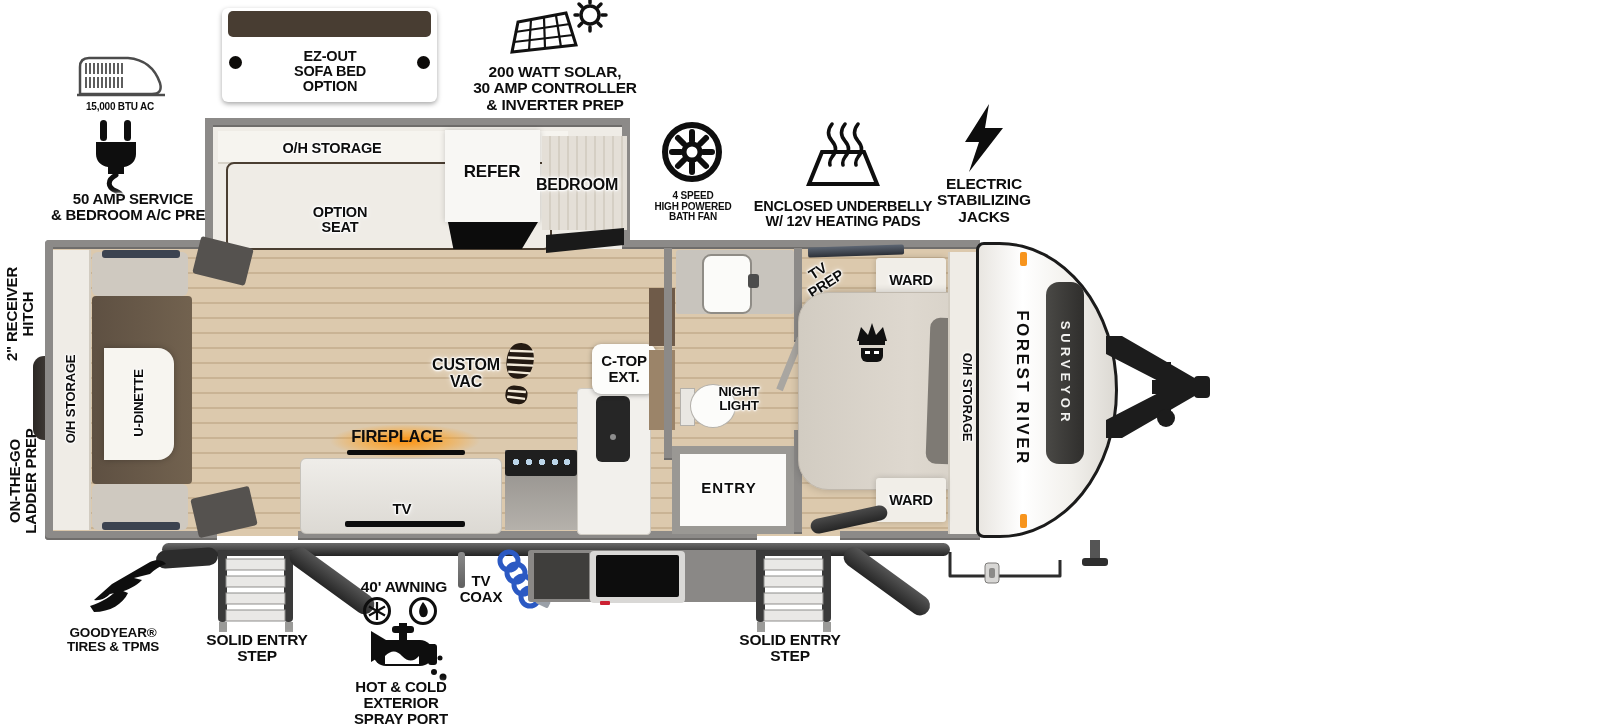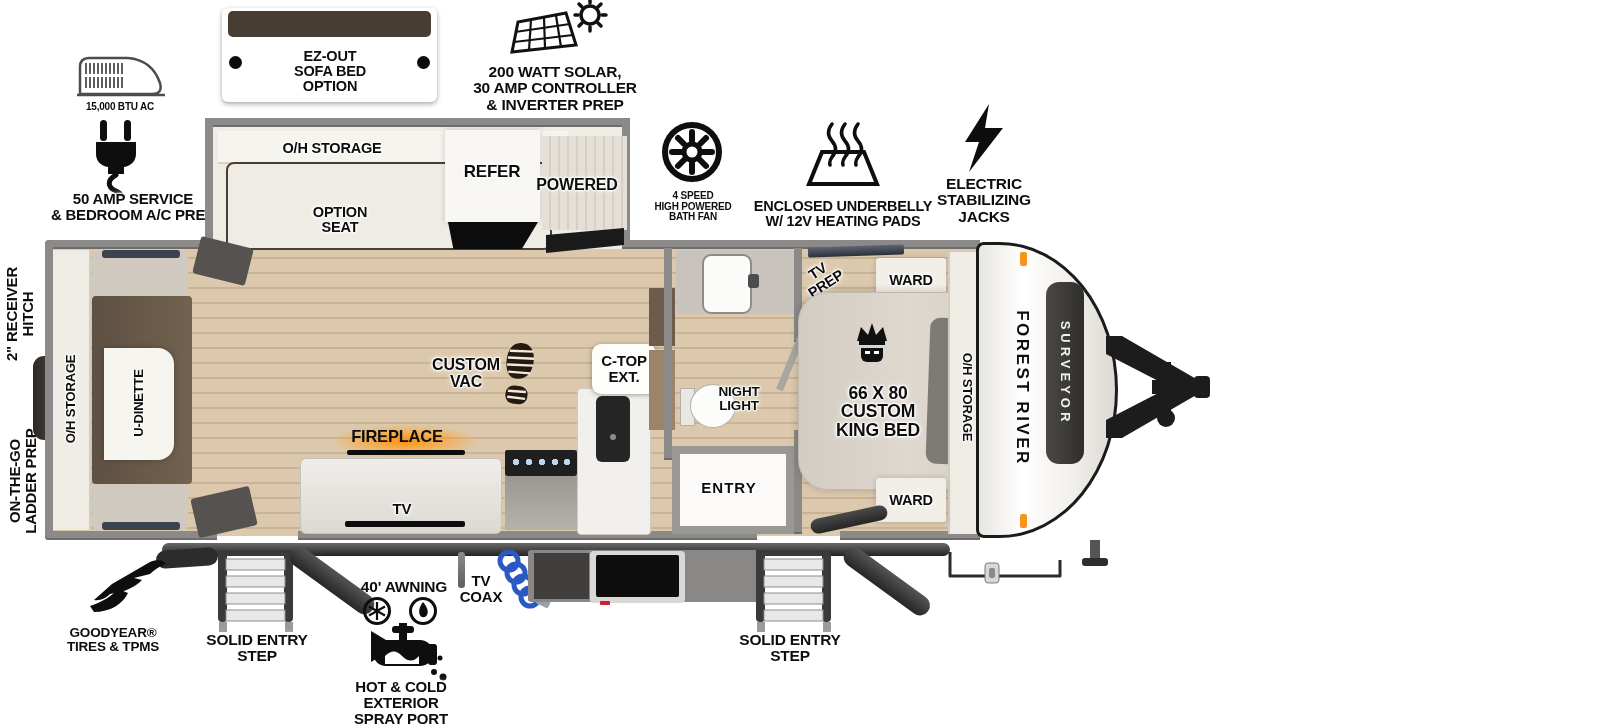--- a/index.html
+++ b/index.html
@@ -138,21 +138,21 @@
   <div class="abs" style="left:218px;top:131px;width:350px;height:31px;background:#f6f4ef;border-bottom:2px solid #d7d2c8"></div>
   <div class="lbl" style="left:332px;top:149px;font-size:14.5px">O/H STORAGE</div>
   <div class="abs" style="left:226px;top:162px;width:322px;height:84px;background:linear-gradient(180deg,#5e5042,#72624f 40%,#63544​4);border:2px solid #4a3e31;border-radius:8px"></div>
   <div class="lbl" style="left:340px;top:220px;font-size:14.5px">OPTION
 SEAT</div>
   <div class="abs cab" style="left:445px;top:130px;width:95px;height:92px;background:#f8f7f4"></div>
   <div class="abs" style="left:448px;top:222px;width:90px;height:27px;background:#0c0c0c;clip-path:polygon(0 0,100% 0,82% 100%,6% 100%)"></div>
   <div class="lbl" style="left:492px;top:172px;font-size:17px">REFER</div>
   <div class="abs" style="left:542px;top:136px;width:85px;height:94px;background:repeating-linear-gradient(90deg,#e4dfd7 0 7px,#d5cfc4 7px 9px)"></div>
   <div class="abs" style="left:546px;top:228px;width:78px;height:25px;background:#1a1a1a;clip-path:polygon(0 28%,100% 0,100% 68%,0 100%)"></div>
-  <div class="lbl" style="left:577px;top:185px;font-size:16px">POWERED</div>
+  <div class="lbl" style="left:577px;top:185px;font-size:16px">BEDROOM</div>
 
   <div class="wall" style="left:45px;top:240px;width:163px;height:9px;border-radius:4px 0 0 0"></div>
   <div class="wall" style="left:627px;top:240px;width:353px;height:9px"></div>
   <div class="wall" style="left:45px;top:240px;width:8px;height:300px;border-radius:4px 0 0 4px"></div>
   <div class="wall" style="left:45px;top:531px;width:172px;height:9px;border-radius:0 0 0 4px"></div>
   <div class="wall" style="left:298px;top:531px;width:459px;height:9px"></div>
   <div class="wall" style="left:840px;top:531px;width:140px;height:9px"></div>
 
   <div class="abs" style="left:53px;top:250px;width:36px;height:280px;background:#efece6;border-right:2px solid #d2ccc1"></div>
   <div class="lbl" style="left:71px;top:399px;font-size:13px;transform:translate(-50%,-50%) rotate(-90deg)">O/H STORAGE</div>
@@ -219,23 +219,20 @@
   <div class="lbl" style="left:911px;top:281px;font-size:14.5px">WARD</div>
   <div class="abs" style="left:798px;top:292px;width:182px;height:196px;background:linear-gradient(90deg,#d2ccc2,#ded8cf 60%,#d6d0c6);border:1px solid #c0b9ae;border-radius:30px 10px 10px 30px;box-shadow:0 0 8px rgba(0,0,0,.2)"></div>
   <div class="abs" style="left:928px;top:318px;width:34px;height:146px;background:#7e7a74;border-radius:10px;transform:rotate(2deg)"></div>
   <svg class="abs" style="left:852px;top:322px" width="40" height="42" viewBox="0 0 40 42">
     <polygon points="5,19 9,5 16,13 20,1 24,13 31,5 35,19" fill="#101010"></polygon>
     <rect x="7" y="18" width="26" height="5" fill="#101010"></rect>
     <path d="M9,26 h22 v8 a6,6 0 0 1 -6,6 h-10 a6,6 0 0 1 -6,-6 Z" fill="#101010"></path>
     <rect x="13" y="29" width="5" height="3" fill="#fff"></rect>
     <rect x="22" y="29" width="5" height="3" fill="#fff"></rect>
   </svg>
-  <div class="lbl" style="left:878px;top:412px;font-size:17.5px">66 X 80
-CUSTOM
-KING BED</div>
   <div class="abs" style="left:948px;top:252px;width:38px;height:282px;background:#efece6;border-left:2px solid #d2ccc1"></div>
   <div class="lbl" style="left:967px;top:397px;font-size:13px;transform:translate(-50%,-50%) rotate(90deg)">O/H STORAGE</div>
   <div class="abs cab" style="left:876px;top:478px;width:70px;height:44px;border-radius:3px"></div>
   <div class="lbl" style="left:911px;top:501px;font-size:14.5px">WARD</div>
   <div class="abs" style="left:810px;top:512px;width:78px;height:15px;background:linear-gradient(180deg,#4a4a4a,#262626);border-radius:8px;transform:rotate(-12deg)"></div>
 
   <div class="abs" style="left:976px;top:242px;width:142px;height:296px;background:linear-gradient(90deg,#e9e6e1,#ffffff 32%,#f2f0ec 68%,#dcd9d3);border:3px solid #1b1b1b;box-sizing:border-box;border-radius:8px 120px 120px 8px / 8px 150px 150px 8px"></div>
   <div class="abs" style="left:1020px;top:252px;width:7px;height:14px;background:#f7941d;border-radius:2px"></div>
   <div class="abs" style="left:1020px;top:514px;width:7px;height:14px;background:#f7941d;border-radius:2px"></div>
   <div class="lbl" style="left:1022px;top:388px;font-size:17px;letter-spacing:2.5px;text-shadow:none;transform:translate(-50%,-50%) rotate(90deg);white-space:nowrap">FOREST RIVER</div>

